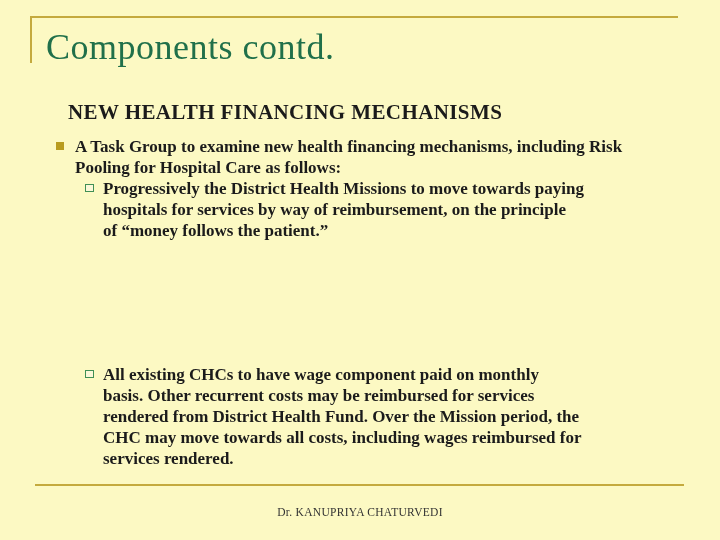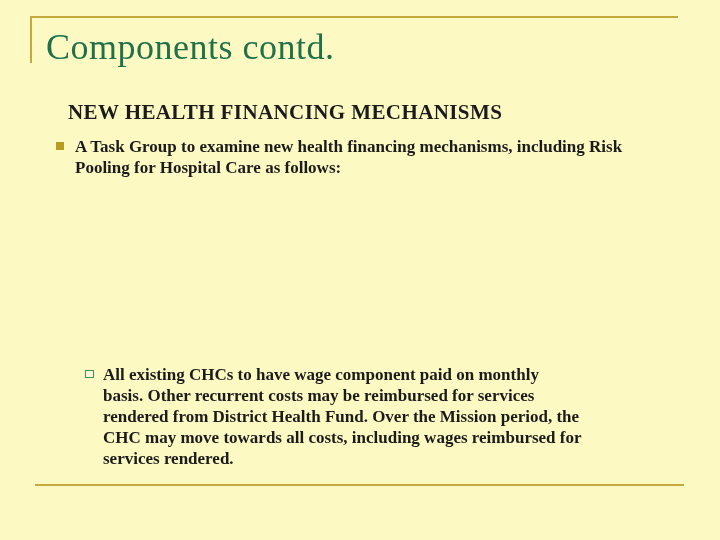--- a/index.html
+++ b/index.html
@@ -96,27 +96,34 @@
   <h1 class="slide-title">Components contd.</h1>
 
   <div class="body-heading">NEW HEALTH FINANCING MECHANISMS</div>
 
   <div class="bullet-item l1" style="top:136px">
     <span class="bullet"></span>
     <div class="lines">A Task Group to examine new health financing mechanisms, including Risk
 Pooling for Hospital Care as follows:</div>
   </div>
 
+  <div class="bullet-item l2" style="top:178px">
+    <span class="bullet"></span>
+    <div class="lines">Progressively the District Health Missions to move towards paying
+hospitals for services by way of reimbursement, on the principle
+of “money follows the patient.”</div>
+  </div>
 
 
 
   <div class="bullet-item l2" style="top:364px">
     <span class="bullet"></span>
     <div class="lines">All existing CHCs to have wage component paid on monthly
 basis. Other recurrent costs may be reimbursed for services
 rendered from District Health Fund. Over the Mission period, the
 CHC may move towards all costs, including wages reimbursed for
 services rendered.</div>
   </div>
 
   <div class="footer-rule"></div>
+  <div class="footer-author">Dr. KANUPRIYA CHATURVEDI</div>
 
 </div>
 
 </body></html>

